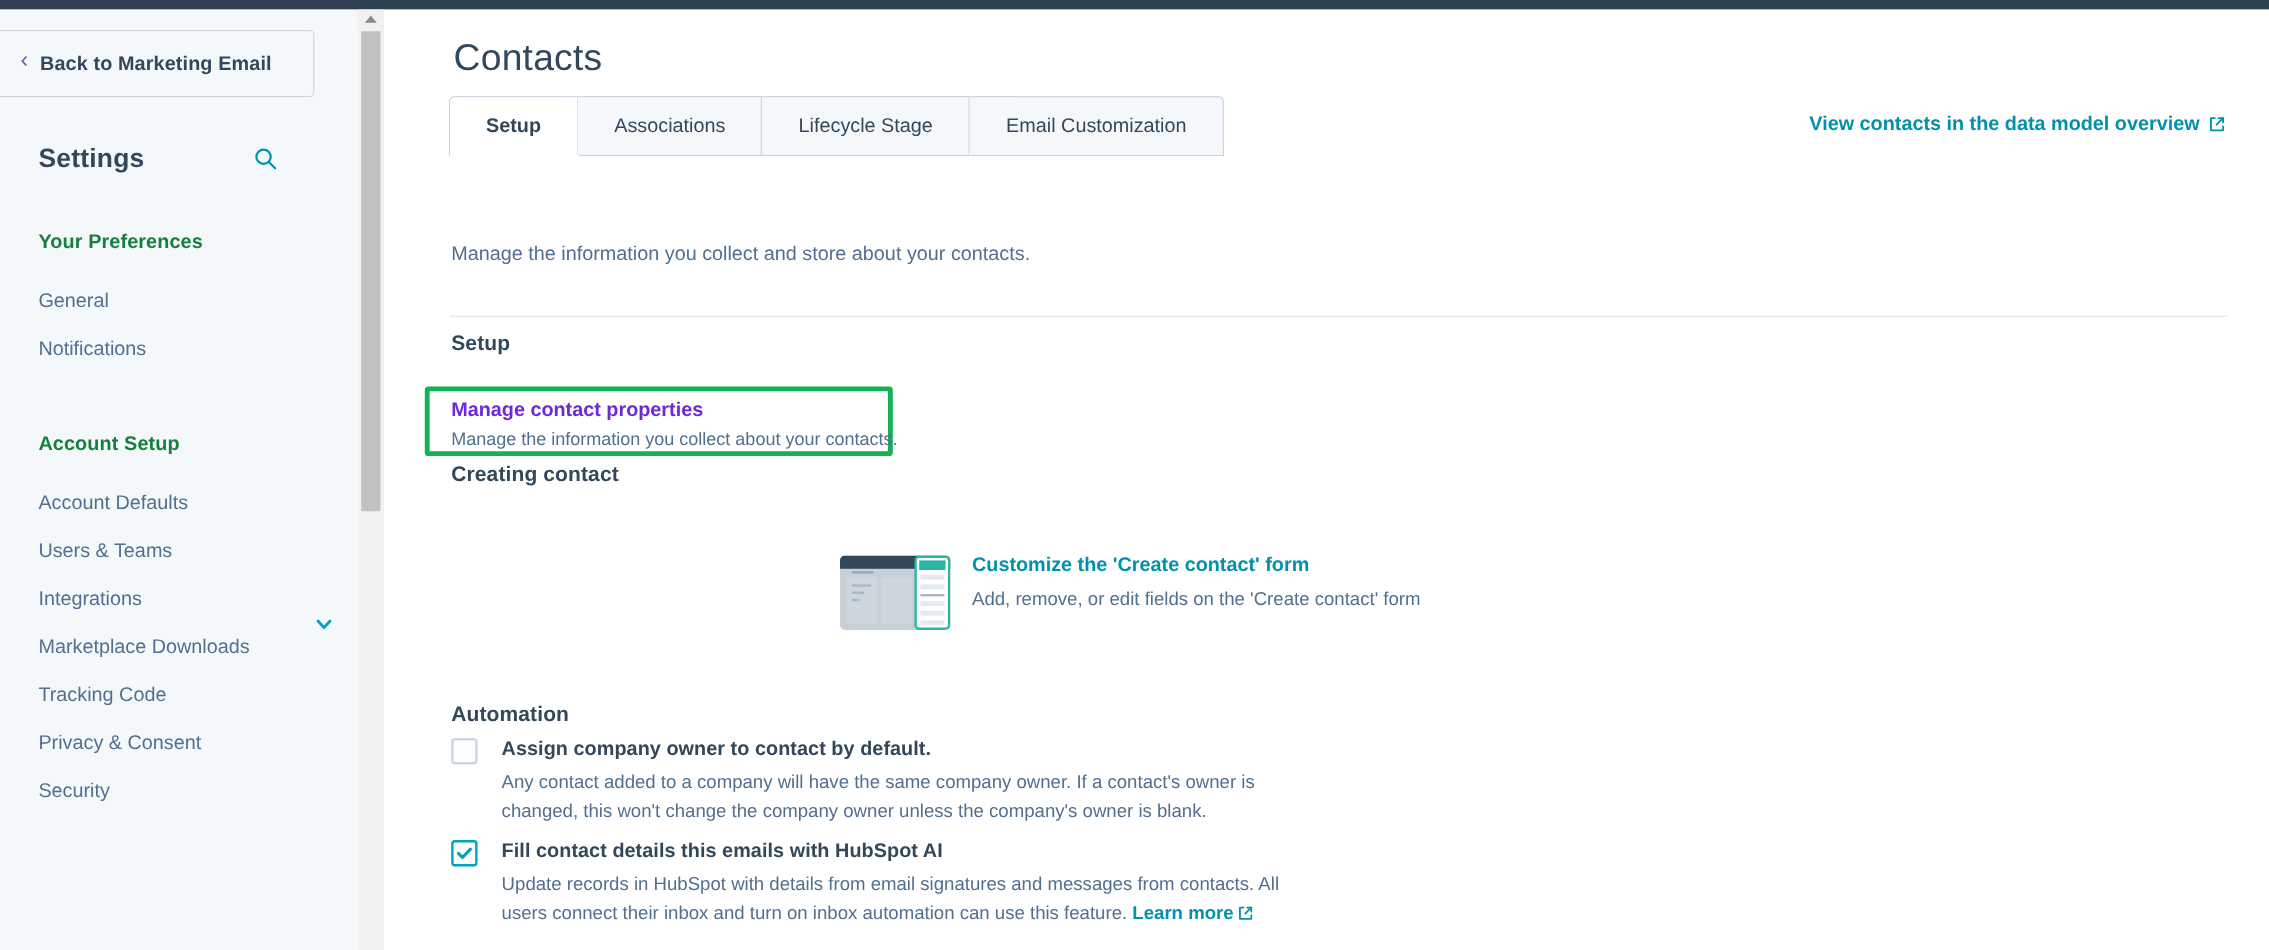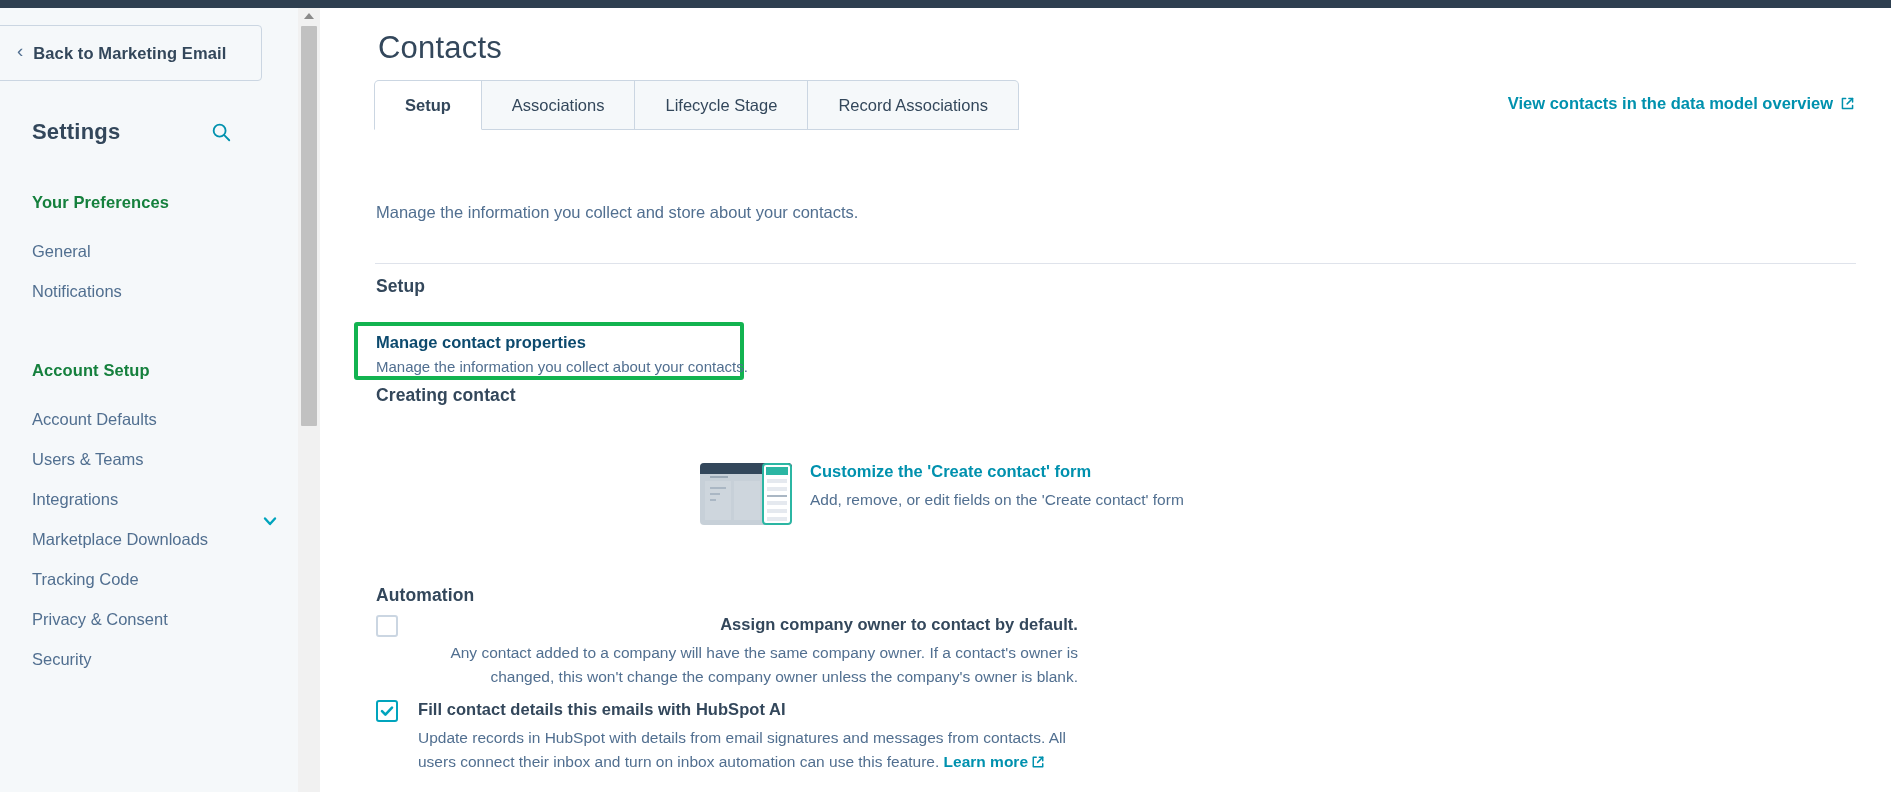--- a/index.html
+++ b/index.html
@@ -136,21 +136,21 @@
   }
   .sec-setup { position: absolute; top: 268px; left: 56px; }
 
   .highlight-box {
     position: absolute; top: 314px; left: 34px; width: 390px; height: 58px;
     border: 4px solid #12b350; border-radius: 3px;
     background: #ffffff;
   }
   .card-link {
     position: absolute; top: 325px; left: 56px;
-    font-size: 16.5px; font-weight: 700; color: #0c4a6e; cursor: pointer;
+    font-size: 16.5px; font-weight: 700; color: #6d28d9; cursor: pointer;
   }
   .card-sub {
     position: absolute; top: 350px; left: 56px;
     font-size: 15px; color: #516f90;
   }
 
   .sec-creating { position: absolute; top: 377px; left: 56px; }
 
   .thumb {
     position: absolute; top: 455px; left: 380px;
@@ -175,21 +175,21 @@
     font-size: 16.5px; font-weight: 700; color: #0091ae; cursor: pointer;
   }
   .form-sub {
     position: absolute; top: 483px; left: 490px;
     font-size: 15.5px; color: #516f90;
   }
 
   .sec-automation { position: absolute; top: 577px; left: 56px; }
 
   .opt { position: absolute; left: 56px; display: flex; gap: 20px; }
-  .opt1 { top: 605px; text-align: right; }
+  .opt1 { top: 605px; }
   .opt2 { top: 690px; }
   .cb {
     width: 22px; height: 22px; border-radius: 3px;
     flex: 0 0 auto; margin-top: 2px; cursor: pointer;
     background: #ffffff;
   }
   .cb.off { border: 2px solid #cbd6e2; }
   .cb.on  { border: 2px solid #00a4bd; display:flex; align-items:center; justify-content:center; }
   .cb.on svg { width: 16px; height: 16px; display:block; }
   .opt-body { max-width: 660px; }
@@ -284,21 +284,21 @@
       <div class="tab active">
         <span>Setup</span>
       </div>
       <div class="tab">
         <span>Associations</span>
       </div>
       <div class="tab">
         <span>Lifecycle Stage</span>
       </div>
       <div class="tab">
-        <span>Record Associations</span>
+        <span>Email Customization</span>
       </div>
     </div>
 
     <div class="datamodel-link">
       <span>View contacts in the data model overview</span>
       <span class="ext-ico">
         <svg viewBox="0 0 16 16" width="15" height="15" fill="none" stroke="#0091ae" stroke-width="1.6" stroke-linecap="round" stroke-linejoin="round">
           <path d="M6 2.6H2.6v10.8h10.8V10"></path>
           <path d="M9.5 2.6h3.9v3.9"></path>
           <line x1="13.4" y1="2.6" x2="7.6" y2="8.4"></line>

